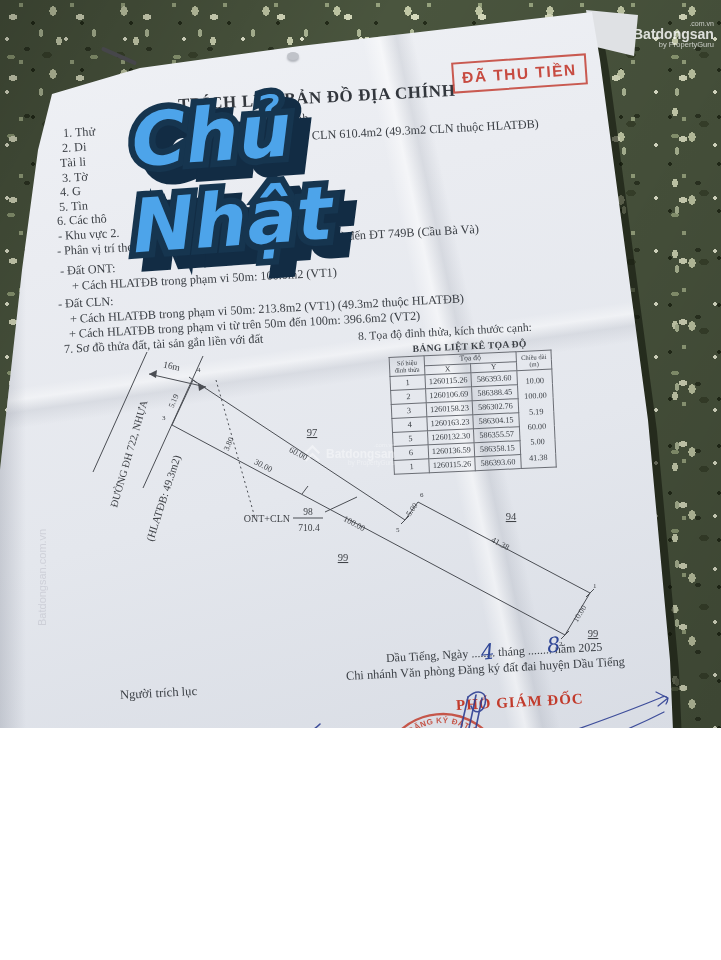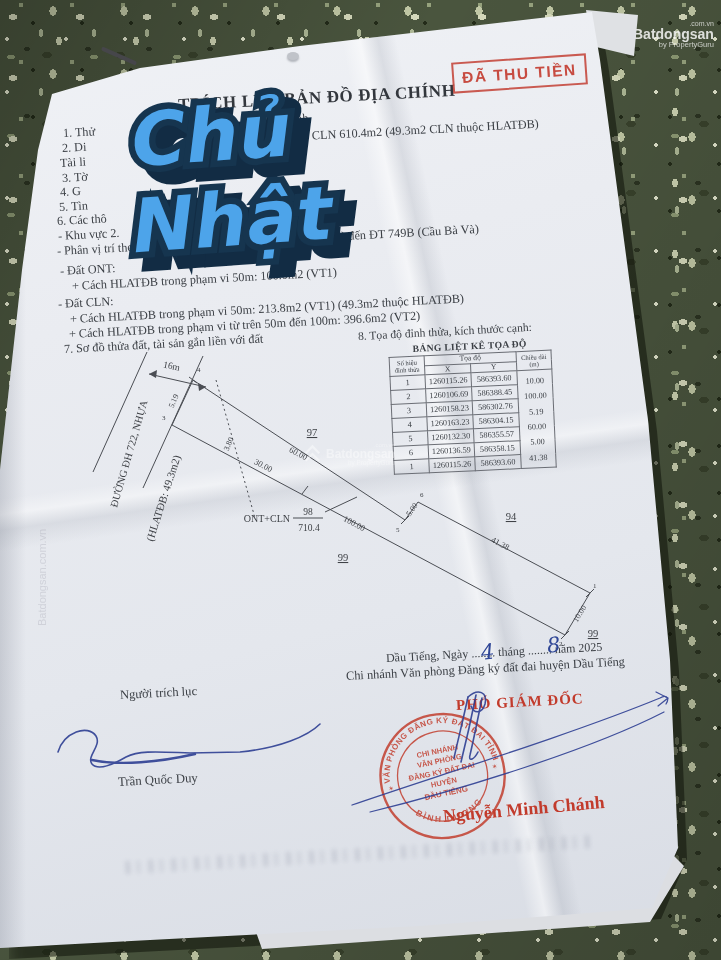--- a/index.html
+++ b/index.html
@@ -1,16 +1,16 @@
 <!DOCTYPE html>
 <html><head>
 <meta charset="utf-8">
 <style>
   html,body{margin:0;padding:0;}
-  #stage{position:relative;width:721px;height:960px;overflow:hidden;
+  #stage{position:relative;width:721px;height:728px;overflow:hidden;
          font-family:"Liberation Serif","DejaVu Serif",serif;}
   
   .floor{position:absolute;inset:0;background-color:#4a553e;
     background-image:
       radial-gradient(ellipse 7px 5px at 13px 17px,#d6dabc 0 60%,transparent 61%),
       radial-gradient(ellipse 4px 6px at 41px 33px,#aeb896 0 60%,transparent 61%),
       radial-gradient(ellipse 5px 4px at 27px 49px,#2c3422 0 60%,transparent 61%),
       radial-gradient(ellipse 6px 8px at 53px 11px,#c2c9a6 0 60%,transparent 61%),
       radial-gradient(ellipse 3px 3px at 7px 39px,#e2e5cd 0 60%,transparent 61%),
       radial-gradient(ellipse 8px 5px at 47px 55px,#39422c 0 60%,transparent 61%),

